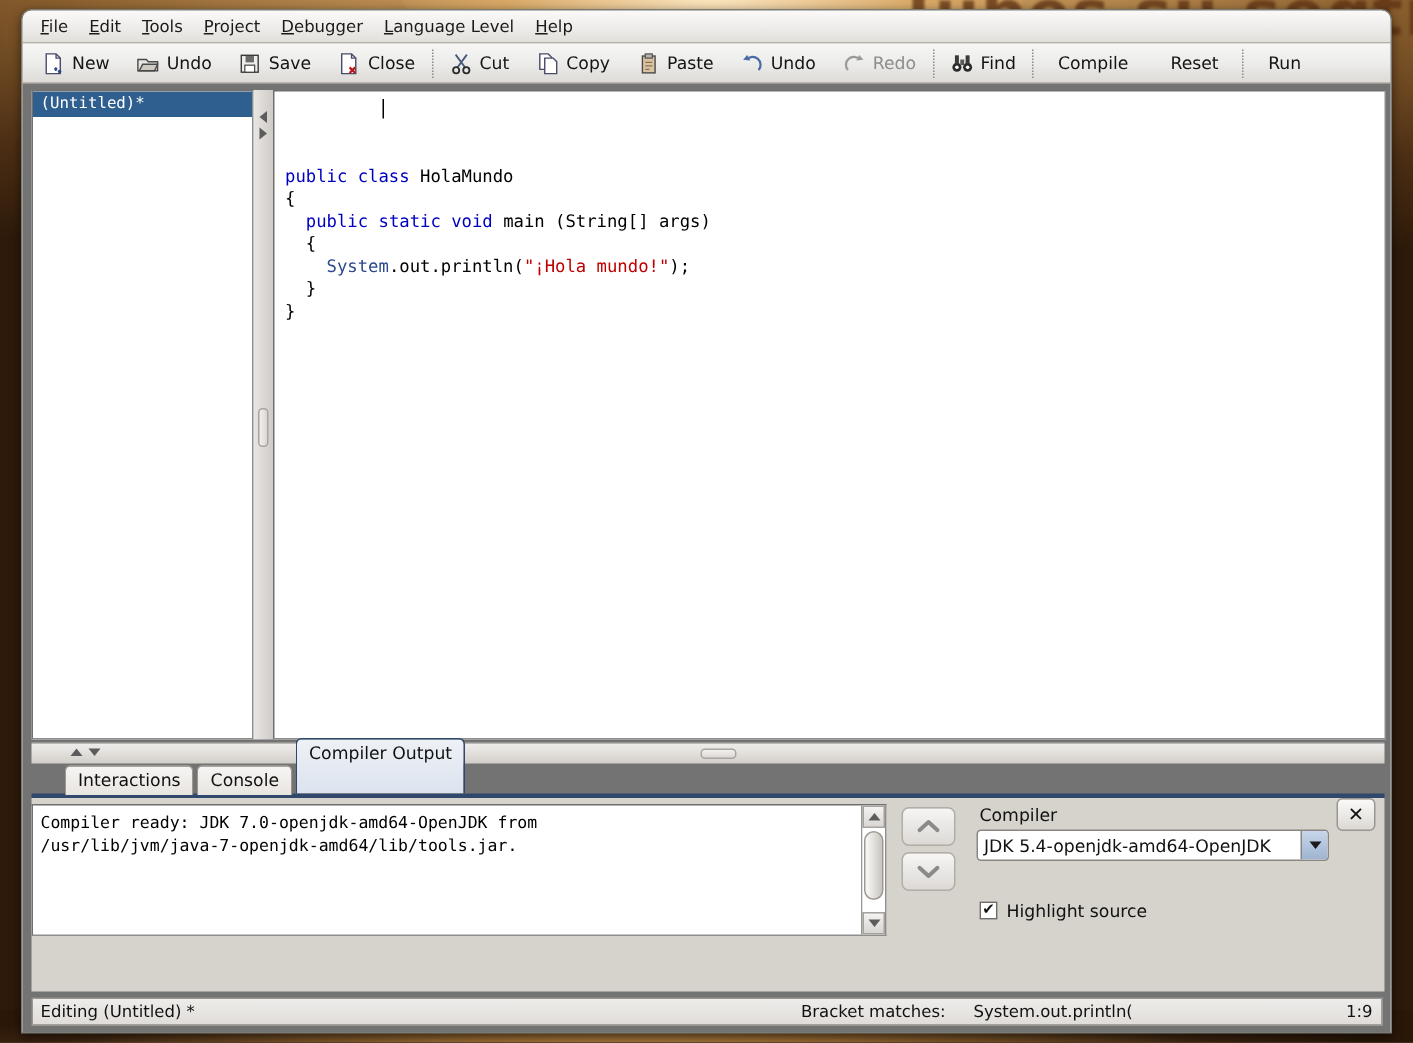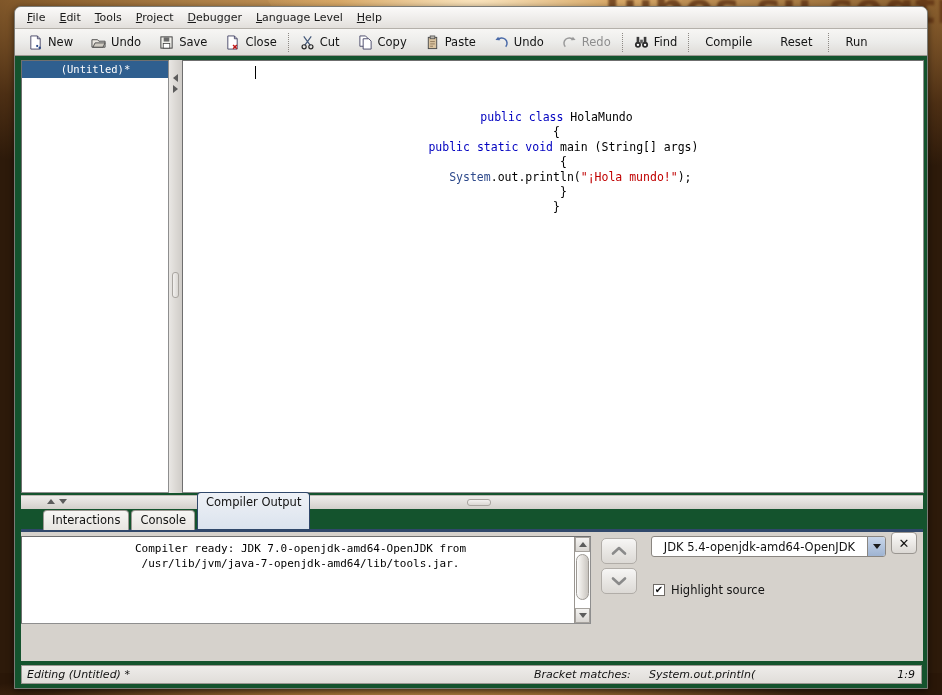--- a/index.html
+++ b/index.html
@@ -98,21 +98,21 @@
     white-space:nowrap;
   }
   .tb-btn.dim { color:#8d8d8d; }
   .tb-sep {
     width:1px; height:19px; margin:0 2px;
     border-left:1px dotted #8e8a85;
   }
   .ico { width:15px; height:15px; flex:0 0 15px; display:block; }
 
   
-  #content { flex:1 1 auto; display:flex; flex-direction:column; background:#14532d; min-height:0;text-align:center; }
+  #content { flex:1 1 auto; display:flex; flex-direction:column; background:#737373; min-height:0; }
 
   #upper { flex:0 0 437px; display:flex; padding:4px 3px 0 6px; min-height:0; }
 
   
   #doclist {
     width:148px; flex:0 0 148px;
     background:#fff;
     border:1px solid #8e8e8e;
     border-top-color:#6f6f6f; border-left-color:#6f6f6f;
     overflow:hidden;
@@ -300,21 +300,20 @@
 
   
   #statusbar {
     height:19px; flex:0 0 19px;
     margin:4px 5px 4px 6px;
     background: linear-gradient(180deg,#eeecea,#e0ddd9);
     border:1px solid #9a9691;
     display:flex; align-items:center;
     font-size:11px; color:#111;
     position:relative;
-    font-style:italic;
   }
   #st-left { padding-left:5px; }
   #st-brlabel { position:absolute; left:512px; }
   #st-brval { position:absolute; left:627px; }
   #st-pos { position:absolute; right:6px; }
 </style>
 </head>
 <body>
 
 <div id="desktop">
@@ -515,20 +514,21 @@
             </svg>
           </div>
           <div class="nav-btn">
             <svg width="16" height="10" viewBox="0 0 16 10">
               <path d="M2 2.5L8 8l6-5.5" fill="none" stroke="#8a8a8a" stroke-width="2.6" stroke-linecap="round" stroke-linejoin="round"></path>
             </svg>
           </div>
         </div>
 
         <div id="compilerpane">
+          <div id="compiler-label">Compiler</div>
           <div id="combo">
             <div id="combo-text">JDK 5.4-openjdk-amd64-OpenJDK</div>
             <div id="combo-arrow">
               <div class="tri-d" style="border-top-color:#1b1b1b;"></div>
             </div>
           </div>
           <div id="hlrow">
             <div class="cbox">✔</div>
             <div id="hl-label">Highlight source</div>
           </div>

